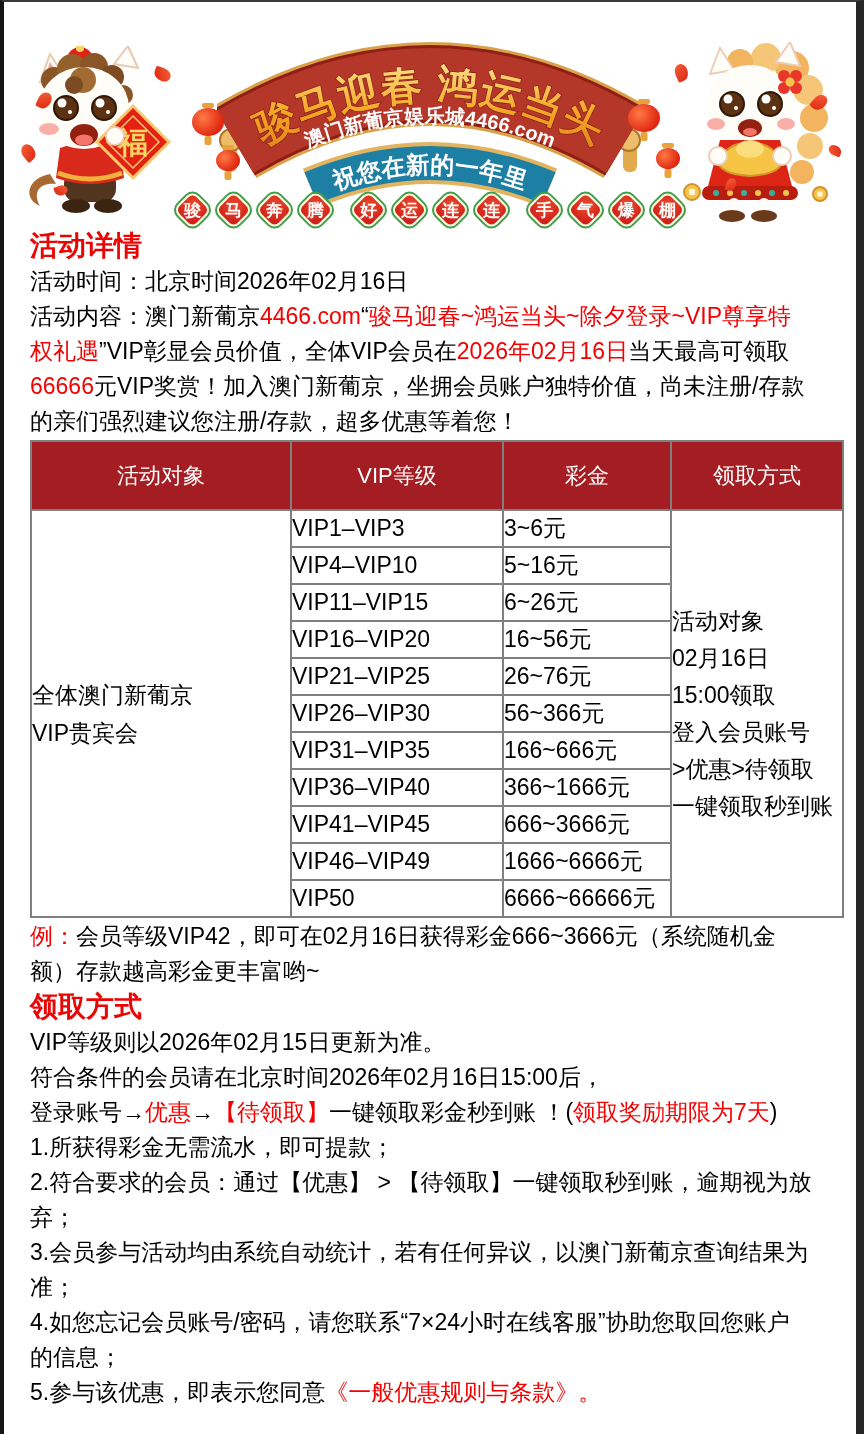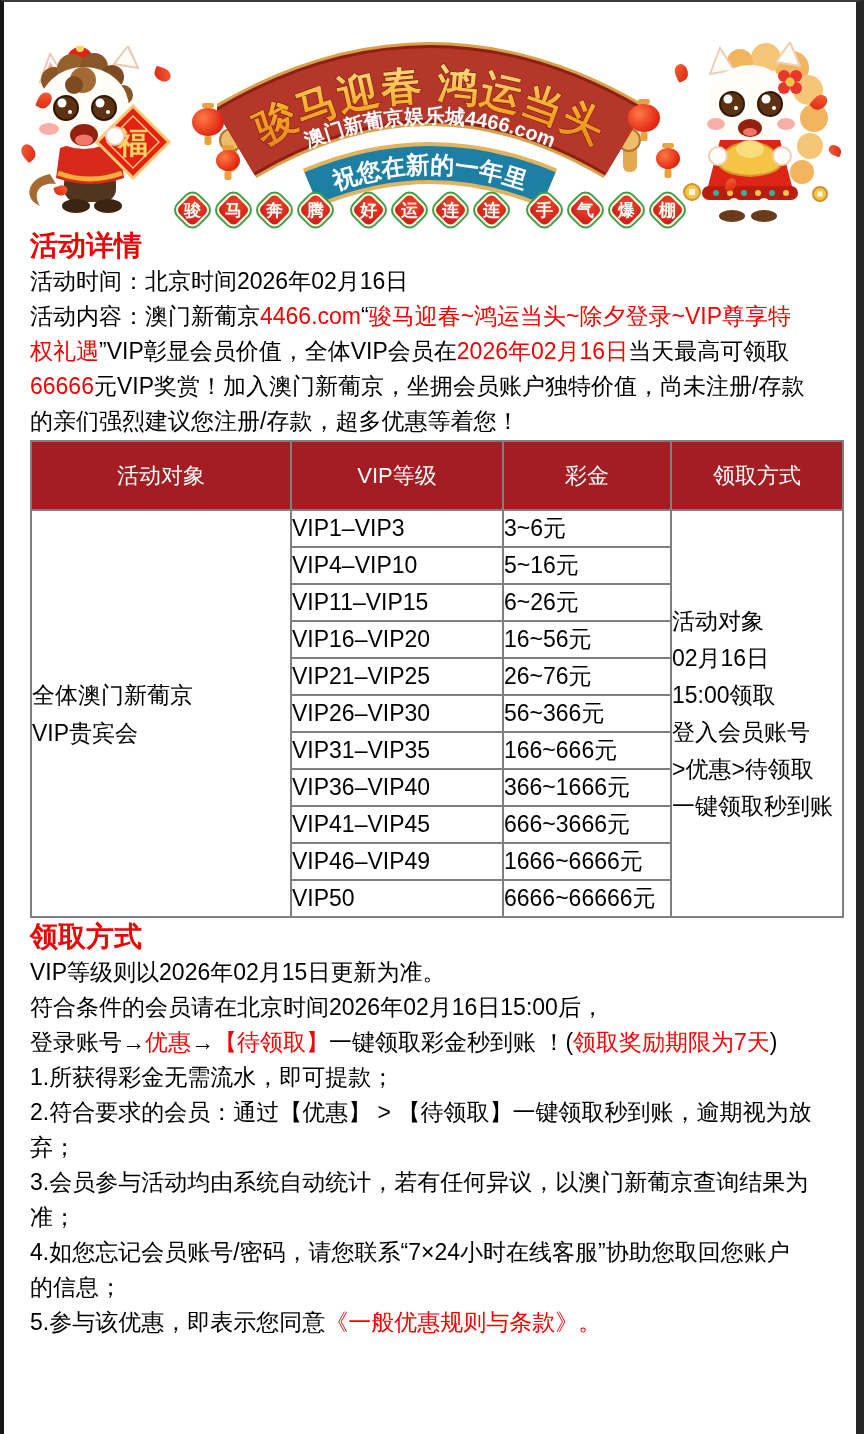--- a/index.html
+++ b/index.html
@@ -328,20 +328,21 @@
             <td>VIP46–VIP49</td>
             <td>1666~6666元</td>
           </tr>
           <tr>
             <td>VIP50</td>
             <td>6666~66666元</td>
           </tr>
         </tbody>
     </table>
 
+    <p><span class="r">例：</span><span>会员等级VIP42，即可在02月16日获得彩金666~3666元（系统随机金额）存款越高彩金更丰富哟~</span></p>
 
     <h2 class="sec-heading">领取方式</h2>
     <p>VIP等级则以2026年02月15日更新为准。</p>
     <p>符合条件的会员请在北京时间2026年02月16日15:00后，</p>
     <p><span>登录账号→</span><span class="r">优惠</span><span>→</span><span class="r">【待领取】</span><span>一键领取彩金秒到账 ！(</span><span class="r">领取奖励期限为7天</span><span>)</span></p>
 
     <div>
         <p><span>1.所获得彩金无需流水，即可提款；</span></p>
         <p><span>2.符合要求的会员：通过【优惠】 &gt; 【待领取】一键领取秒到账，逾期视为放弃；</span></p>
         <p><span>3.会员参与活动均由系统自动统计，若有任何异议，以澳门新葡京查询结果为准；</span></p>

